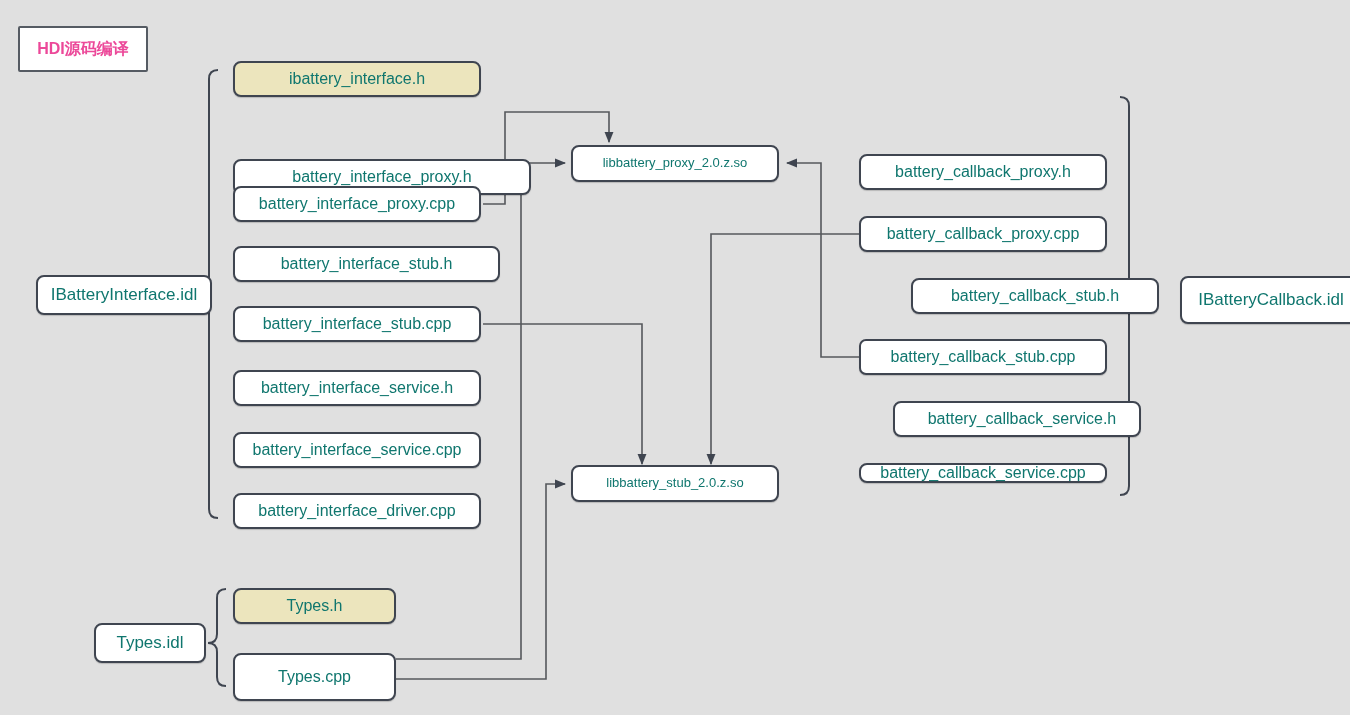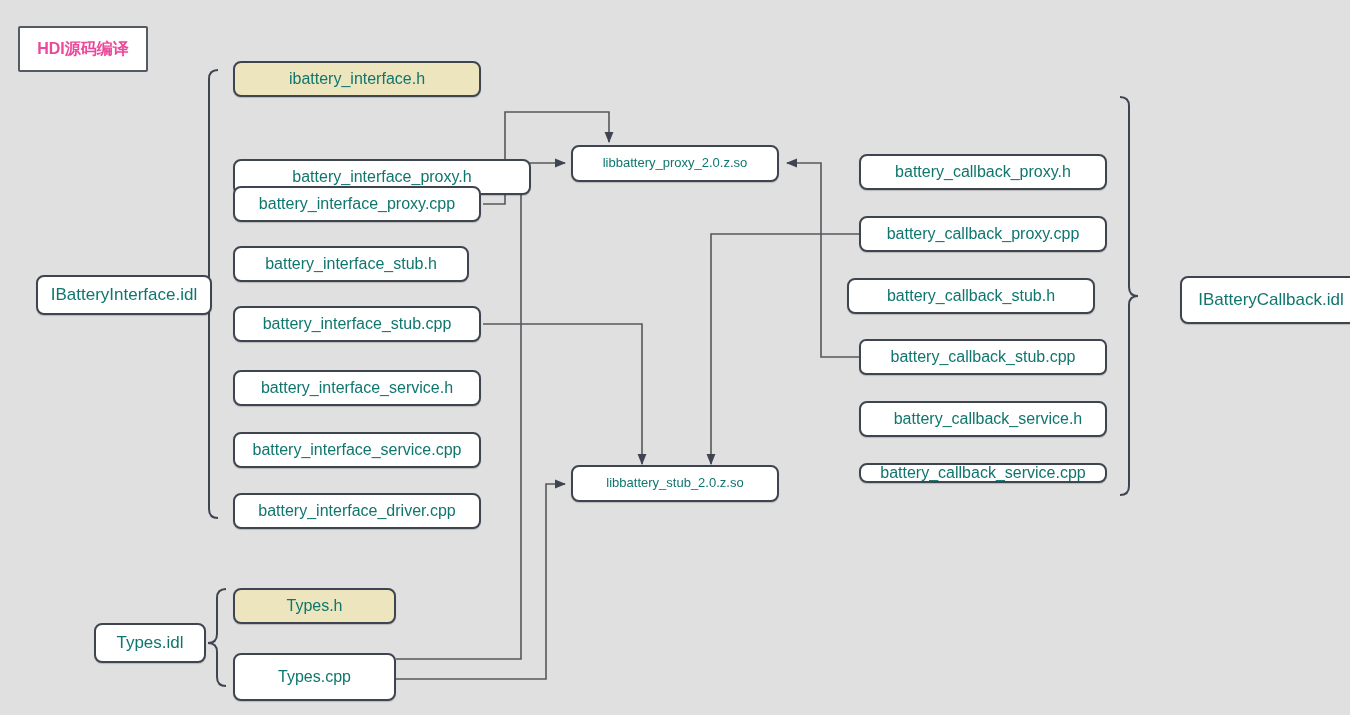--- a/index.html
+++ b/index.html
@@ -74,34 +74,34 @@
     </g>
   </svg>
 
   <div class="node title" style="left:18px;top:26px;width:130px;height:46px;">HDI源码编译</div>
 
   <div class="node idl" style="left:11px;top:275px;width:176px;height:40px;">IBatteryInterface.idl</div>
 
   <div class="node yellow" style="left:233px;top:61px;width:248px;height:36px;">ibattery_interface.h</div>
   <div class="node" style="left:233px;top:123px;width:298px;height:36px;margin-top:36px;">battery_interface_proxy.h</div>
   <div class="node" style="left:233px;top:186px;width:248px;height:36px;">battery_interface_proxy.cpp</div>
-  <div class="node" style="left:233px;top:246px;width:236px;height:36px;">battery_interface_stub.h</div>
+  <div class="node" style="left:233px;top:246px;width:267px;height:36px;">battery_interface_stub.h</div>
   <div class="node" style="left:233px;top:306px;width:248px;height:36px;">battery_interface_stub.cpp</div>
   <div class="node" style="left:233px;top:432px;width:248px;height:36px;">battery_interface_service.cpp</div>
   <div class="node" style="left:233px;top:370px;width:248px;height:36px;">battery_interface_service.h</div>
   <div class="node" style="left:233px;top:493px;width:248px;height:36px;">battery_interface_driver.cpp</div>
 
   <div class="node lib" style="left:571px;top:145px;width:208px;height:37px;">libbattery_proxy_2.0.z.so</div>
   <div class="node lib" style="left:571px;top:465px;width:208px;height:37px;">libbattery_stub_2.0.z.so</div>
 
   <div class="node" style="left:859px;top:154px;width:248px;height:36px;">battery_callback_proxy.h</div>
   <div class="node" style="left:859px;top:216px;width:248px;height:36px;">battery_callback_proxy.cpp</div>
-  <div class="node" style="left:847px;top:278px;width:248px;height:36px;">battery_callback_stub.h</div>
+  <div class="node" style="left:911px;top:278px;width:248px;height:36px;">battery_callback_stub.h</div>
   <div class="node" style="left:859px;top:339px;width:248px;height:36px;border-radius:7px;">battery_callback_stub.cpp</div>
-  <div class="node" style="left:859px;top:401px;width:248px;height:36px;padding-left:10px;">battery_callback_service.h</div>
+  <div class="node" style="left:893px;top:401px;width:248px;height:36px;padding-left:10px;">battery_callback_service.h</div>
   <div class="node" style="left:859px;top:463px;width:248px;height:20px;">battery_callback_service.cpp</div>
 
   <div class="node idl" style="left:1155px;top:276px;width:182px;height:48px;">IBatteryCallback.idl</div>
 
   <div class="node idl" style="left:69px;top:623px;width:112px;height:40px;">Types.idl</div>
   <div class="node yellow" style="left:233px;top:588px;width:163px;height:36px;">Types.h</div>
   <div class="node" style="left:233px;top:653px;width:163px;height:48px;">Types.cpp</div>
 
 </div>
 

